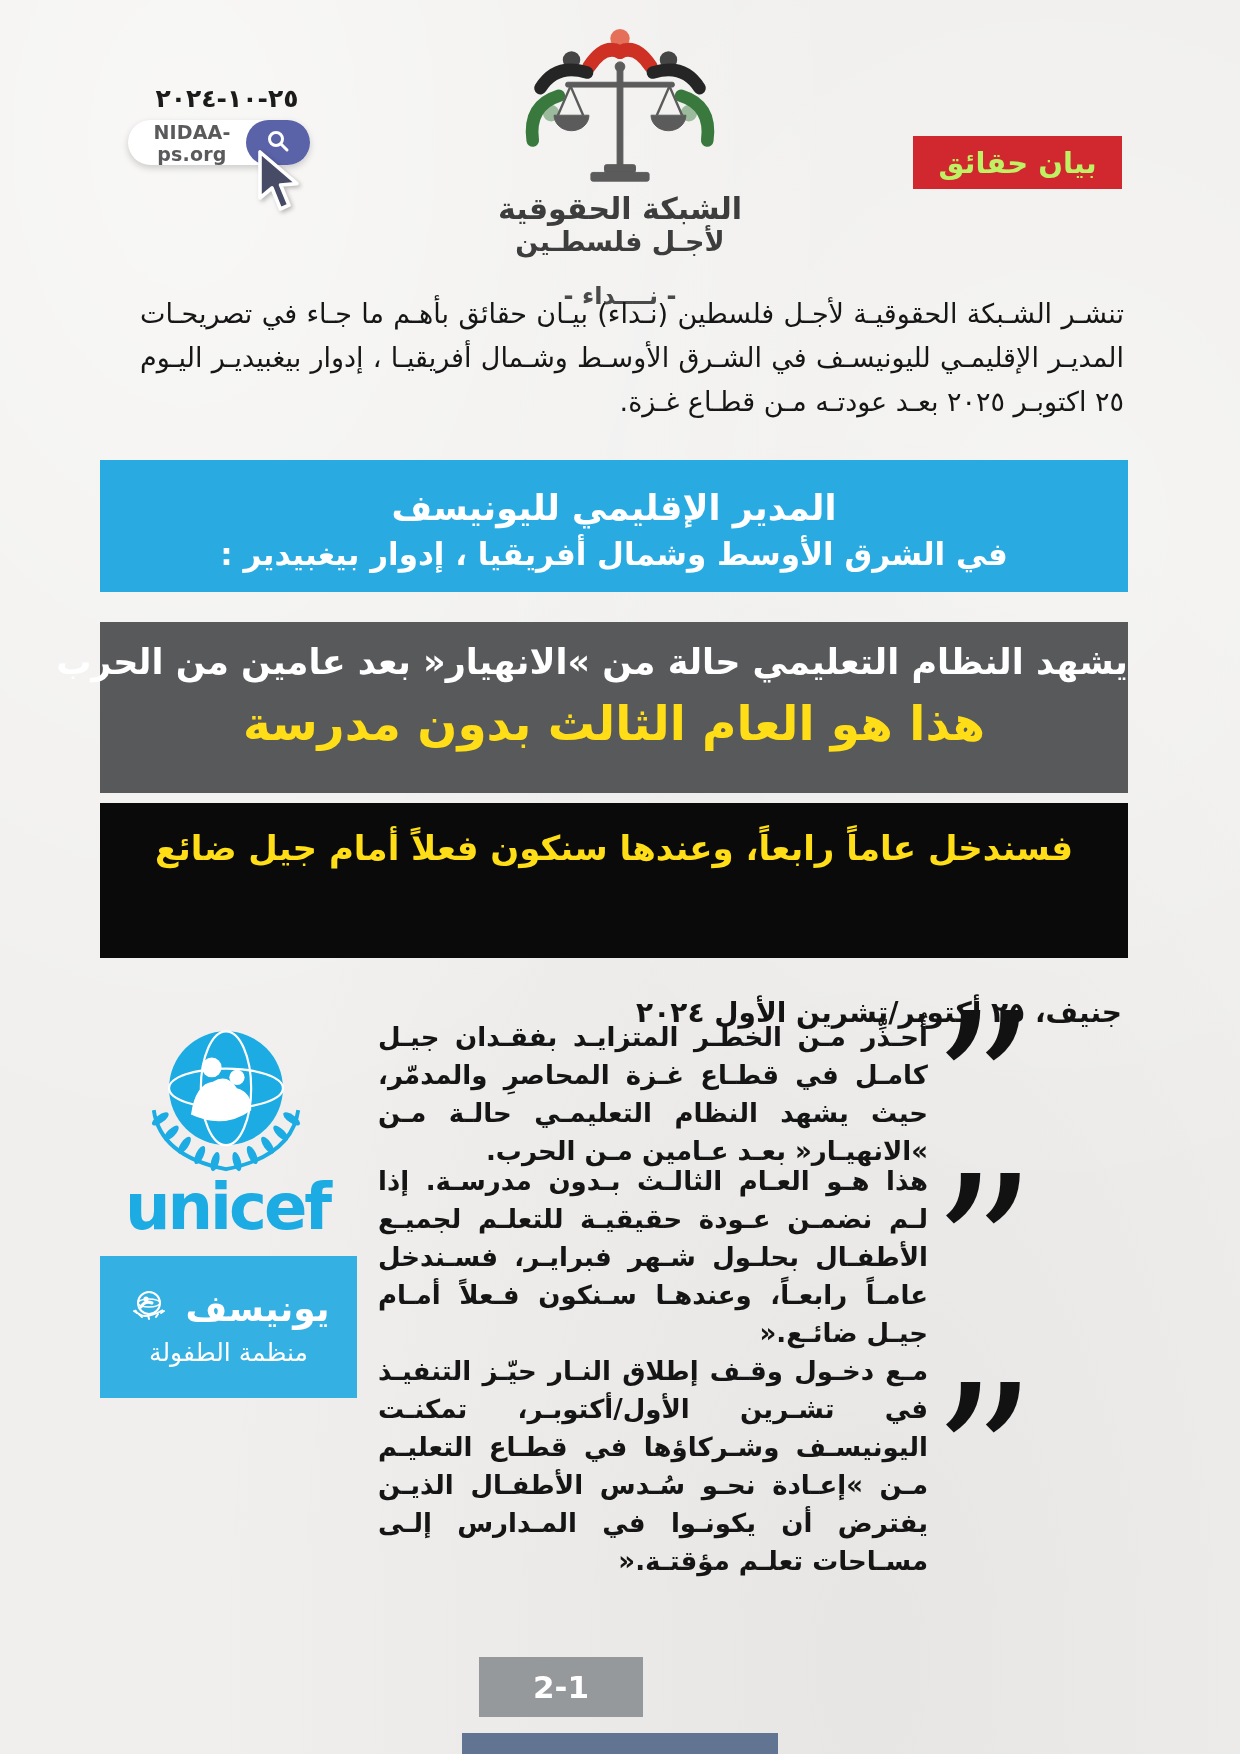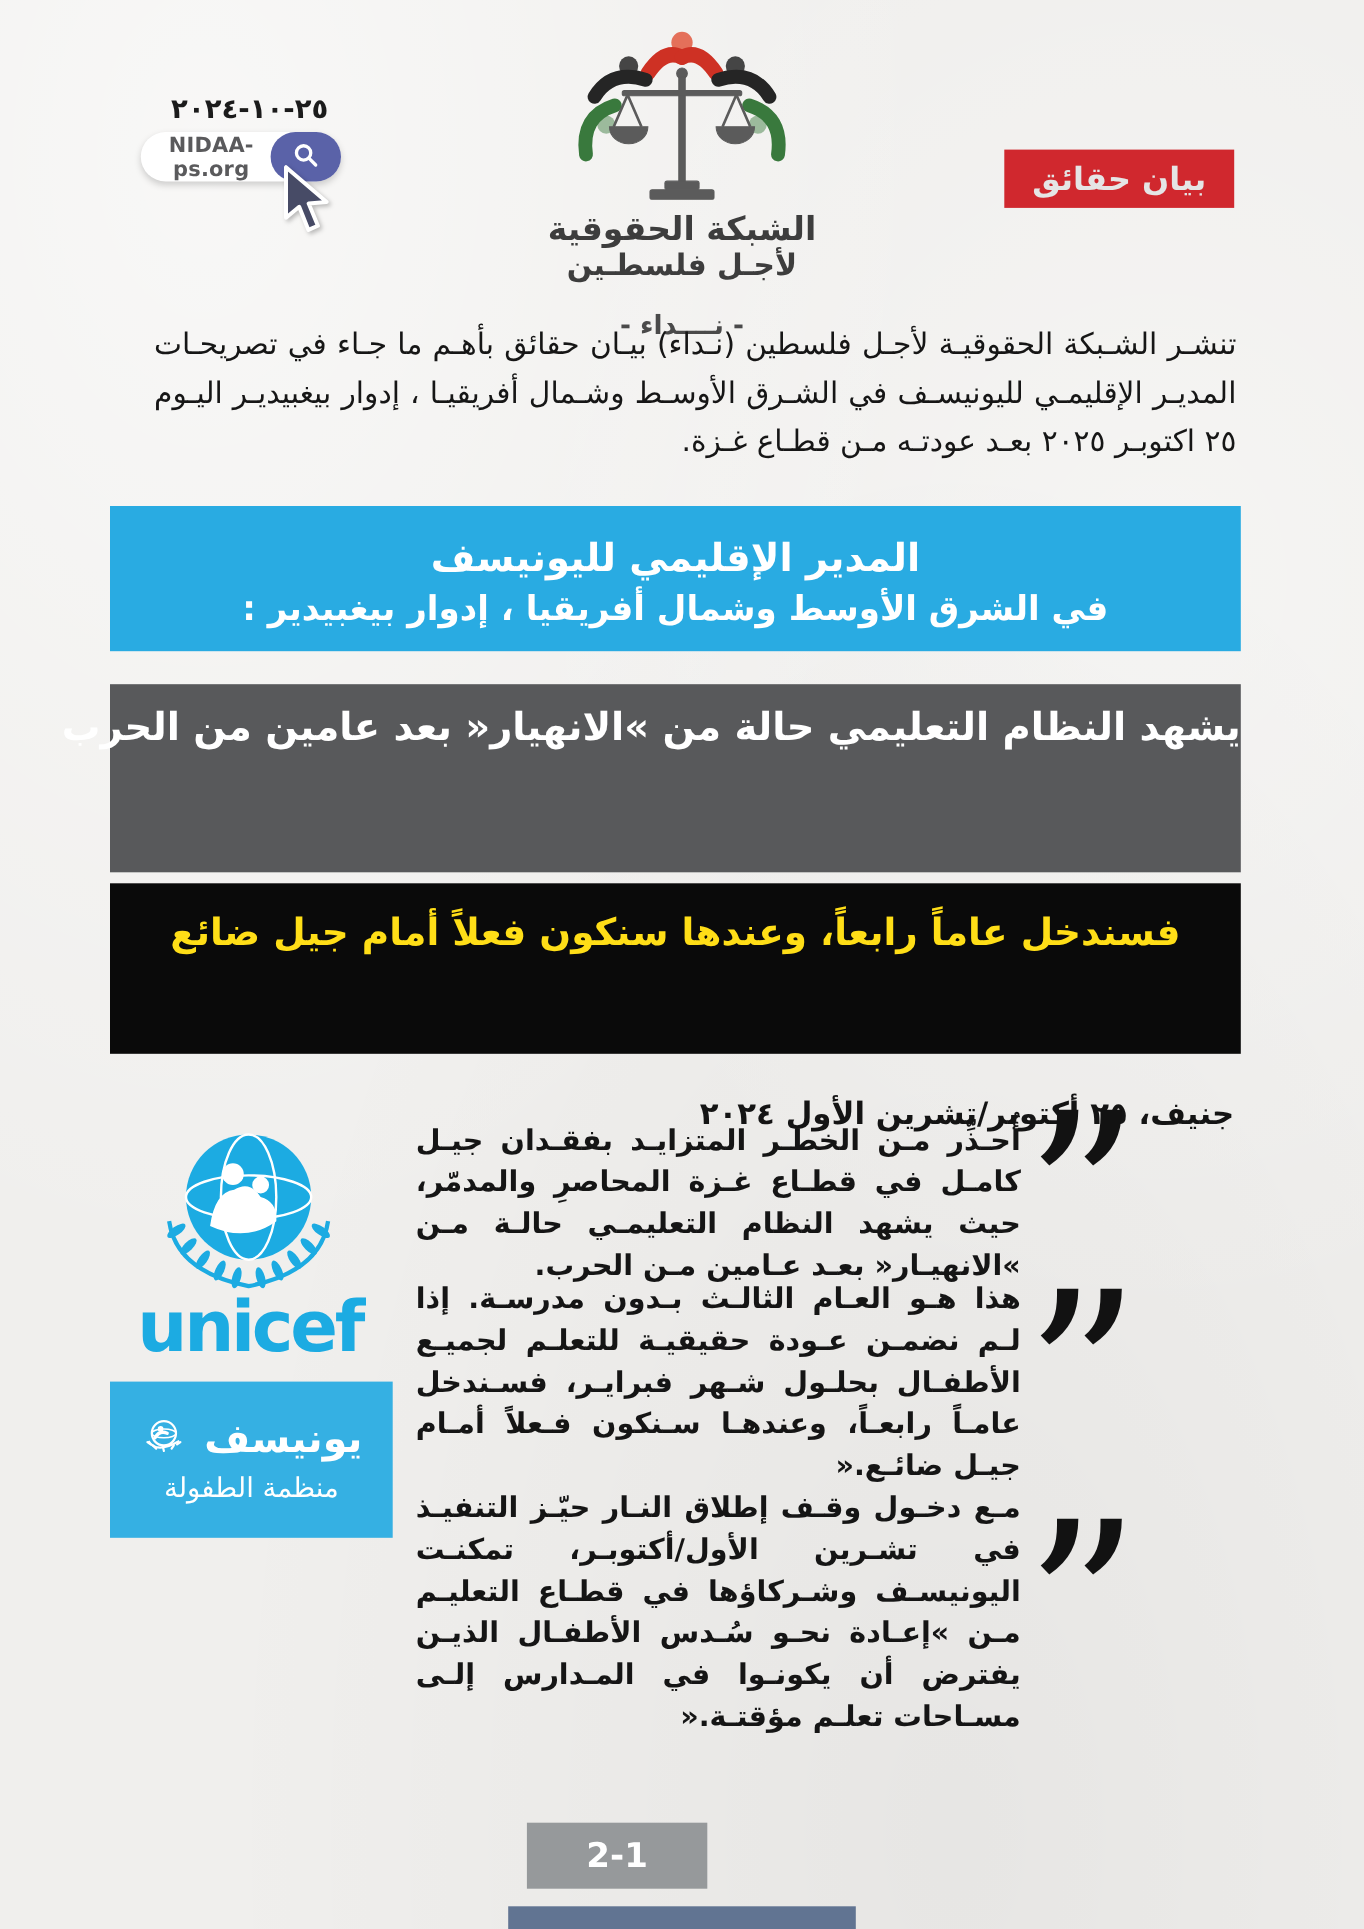--- a/index.html
+++ b/index.html
@@ -17,21 +17,21 @@
   
   .date-top{position:absolute;left:146px;top:84px;width:162px;text-align:center;
     font-size:25px;font-weight:700;color:#1b1b1b;}
   .search-pill{position:absolute;left:128px;top:120px;width:182px;height:45px;background:#fff;
     border-radius:23px;box-shadow:0 3px 7px rgba(0,0,0,.18);direction:ltr;display:flex;align-items:center;}
   .search-url{flex:1;text-align:center;font-size:19px;font-weight:700;color:#5a5a5c;padding-left:10px;letter-spacing:.2px;}
   .search-btn{width:64px;height:45px;border-radius:23px;background:#5a62a8;display:flex;
     align-items:center;justify-content:center;border:none;}
   .cursor{position:absolute;left:256px;top:150px;filter:drop-shadow(2px 2px 2px rgba(0,0,0,.25));}
   .badge{position:absolute;left:913px;top:136px;width:209px;height:53px;background:#d0282e;
-    color:#e5e5e5;font-size:29px;font-weight:700;display:flex;align-items:center;justify-content:center;}
+    color:#bef264;font-size:29px;font-weight:700;display:flex;align-items:center;justify-content:center;}
   .org-logo{position:absolute;left:440px;top:26px;width:360px;text-align:center;}
   .org-name1{font-size:30px;font-weight:700;color:#3d3d3d;line-height:34px;margin-top:2px;}
   .org-name2{font-size:27px;font-weight:700;color:#3d3d3d;line-height:32px;}
   .org-name3{font-size:24px;font-weight:700;color:#4a4a4a;line-height:26px;margin-top:25px;}
   
   .intro{position:absolute;left:140px;top:292px;width:984px;font-size:27px;line-height:44px;
     font-weight:400;color:#161616;text-align:justify;}
   
   .banner{position:absolute;left:100px;width:1028px;text-align:center;}
   .banner-blue{top:460px;height:132px;background:#29abe2;padding-top:24px;}
@@ -129,20 +129,21 @@
 
   <div class="intro">تنشـر الشـبكة الحقوقيـة لأجـل فلسطين (نـداء) بيـان حقائق بأهـم ما جـاء في تصريحـات المديـر الإقليمـي لليونيسـف في الشـرق الأوسـط وشـمال أفريقيـا  ، إدوار بيغبيديـر اليـوم ٢٥ اكتوبـر ٢٠٢٥ بعـد عودتـه مـن قطـاع غـزة.</div>
 
   <div class="banner banner-blue">
     <div class="l1">المدير الإقليمي لليونيسف</div>
     <div class="l2">في الشرق الأوسط وشمال أفريقيا  ، إدوار بيغبيدير :</div>
   </div>
 
   <div class="banner banner-gray">
     <div class="l1">يشهد النظام التعليمي حالة من »الانهيار« بعد عامين من الحرب</div>
+    <div class="l2">هذا هو العام الثالث بدون مدرسة</div>
   </div>
 
   <div class="banner banner-black">
     <div class="l2">فسندخل عاماً رابعاً، وعندها سنكون فعلاً أمام جيل ضائع</div>
   </div>
 
   <div class="dateline">جنيف، ٢٥ أكتوبر/تشرين الأول ٢٠٢٤</div>
 
   <div class="unicef-emblem">
     <svg width="220" height="162" viewBox="0 0 200 148">

